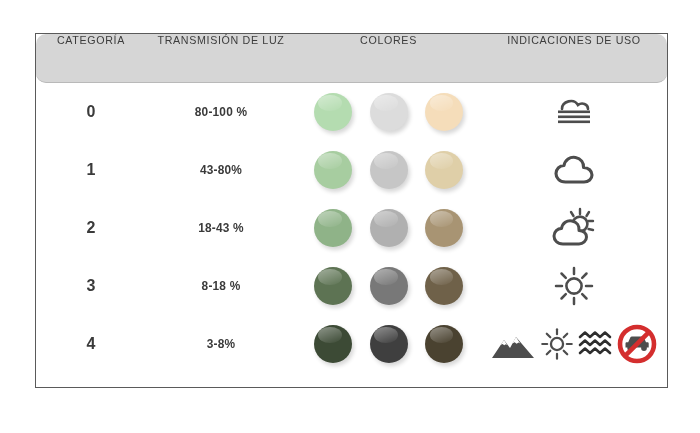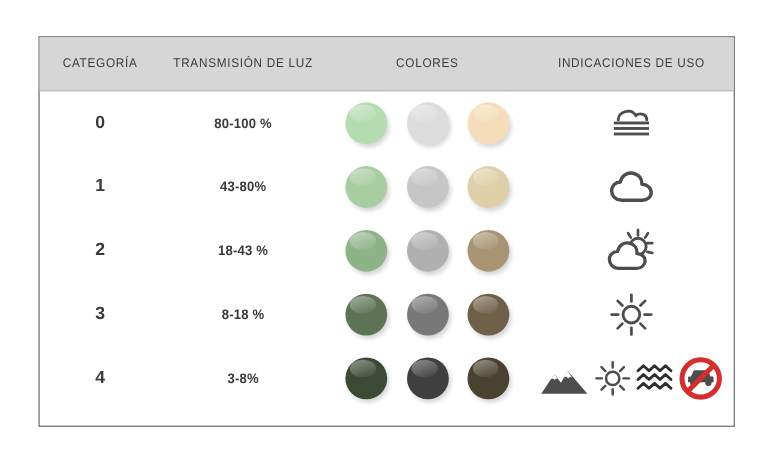--- a/index.html
+++ b/index.html
@@ -19,21 +19,22 @@
     border:1px solid #5a5a5a;
     background:#ffffff;
   }
 
   
   .thead{
     display:flex;
     height:48px;
     background:#d6d6d6;
     border-bottom:1px solid #b9b9b9;
-    align-items:center;
+    align-items:flex-start;
+    border-radius:10px;
   }
   .th{
     font-size:11.5px;
     letter-spacing:0.7px;
     color:#3c3c3c;
     text-align:center;
     font-family:"Liberation Sans", sans-serif;
     transform:scaleX(0.93);
     white-space:nowrap;
   }

